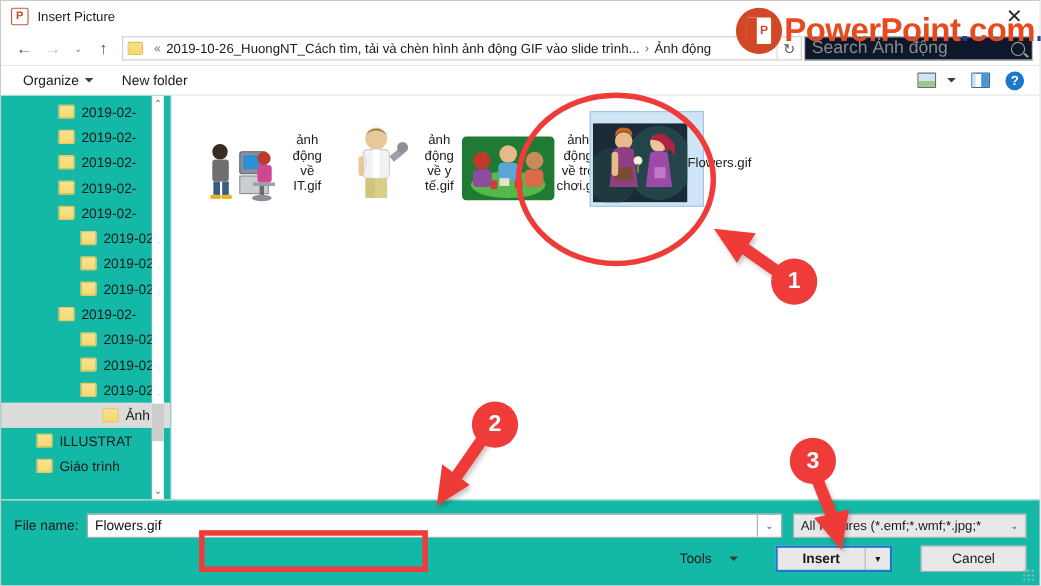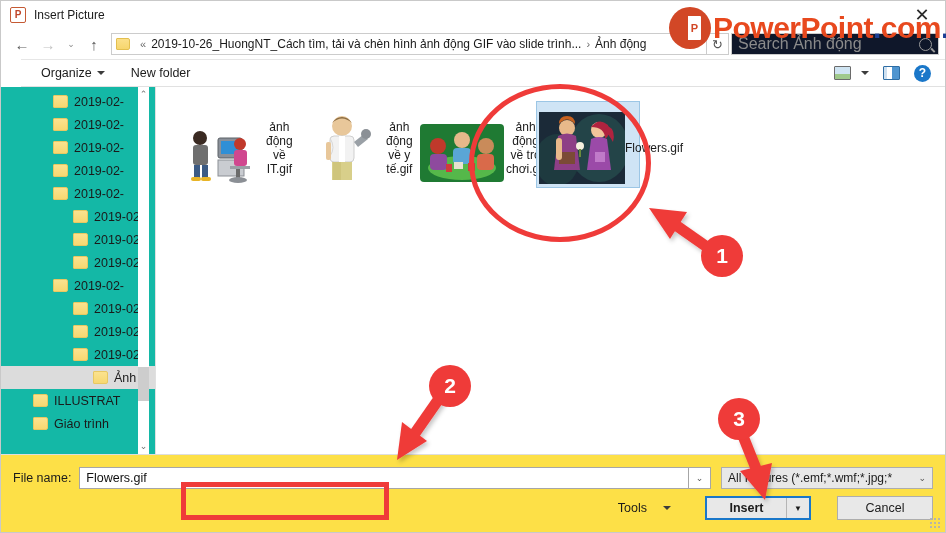--- a/index.html
+++ b/index.html
@@ -93,21 +93,20 @@
     right:-2px;bottom:-3px;transform:rotate(-45deg);}
 
   
   .toolbar {
     height: 28px; flex:0 0 28px;
     display:flex; align-items:center;
     border-top:1px solid #e6e6e6; border-bottom:1px solid #e1e1e1;
     padding: 0 10px 0 14px;
     background:#ffffff;
     gap: 0;
-    margin-left: 20px;
   }
   .tb-item { font-size:12.5px; color:#1b1b1b; display:flex; align-items:center; gap:5px; padding: 0 6px;}
   .caret { width:0;height:0;border-left:4px solid transparent;border-right:4px solid transparent;border-top:4px solid #3c3c3c;}
   .tb-spacer{flex:1 1 auto;}
   .tb-right{display:flex;align-items:center;gap:14px;padding-right:4px;}
   .view-icon{width:17px;height:14px;border:1.5px solid #6b6b6b;border-radius:1px;
     background:linear-gradient(#cfe4f2 0 55%, #9fc98b 55% 100%); position:relative;}
   .pane-icon{width:17px;height:14px;border:1.5px solid #2e6da4;border-radius:1px;
     background:#ffffff; display:flex;}
   .pane-icon i{display:block;width:50%;height:100%;background:#4f95d0;margin-left:auto;}
@@ -151,21 +150,21 @@
   }
   .tiles { display:flex; gap: 16px; }
   .tile { width: 104px; display:flex; flex-direction:row; align-items:center; padding: 4px 2px 3px; }
   .tile.selected { background:#cfe4f5; border:1px solid #9cc6e5; }
   .thumb { width: 92px; height: 78px; display:flex; align-items:flex-end; justify-content:center; }
   .thumb svg { display:block; }
   .tile-label { margin-top:5px; font-size:12px; line-height:14px; text-align:center; color:#1a1a1a; word-wrap:break-word;}
 
   
   .footer {
-    flex: 0 0 78px; background:#fde047;
+    flex: 0 0 78px; background:#14b8a6;
     border-top:1px solid #dedede;
     position:relative; padding: 0 12px;
   }
   .fn-row { display:flex; align-items:center; height:38px; padding-top:8px; }
   .fn-label { font-size:12.5px; color:#1b1b1b; margin-right:8px; }
   .fn-input {
     flex:1 1 auto; height:22px; background:#ffffff; border:1px solid #a6a6a6;
     display:flex; align-items:center; padding: 0 6px; font-size:12.5px; color:#111;
     margin-right: 0;
   }

